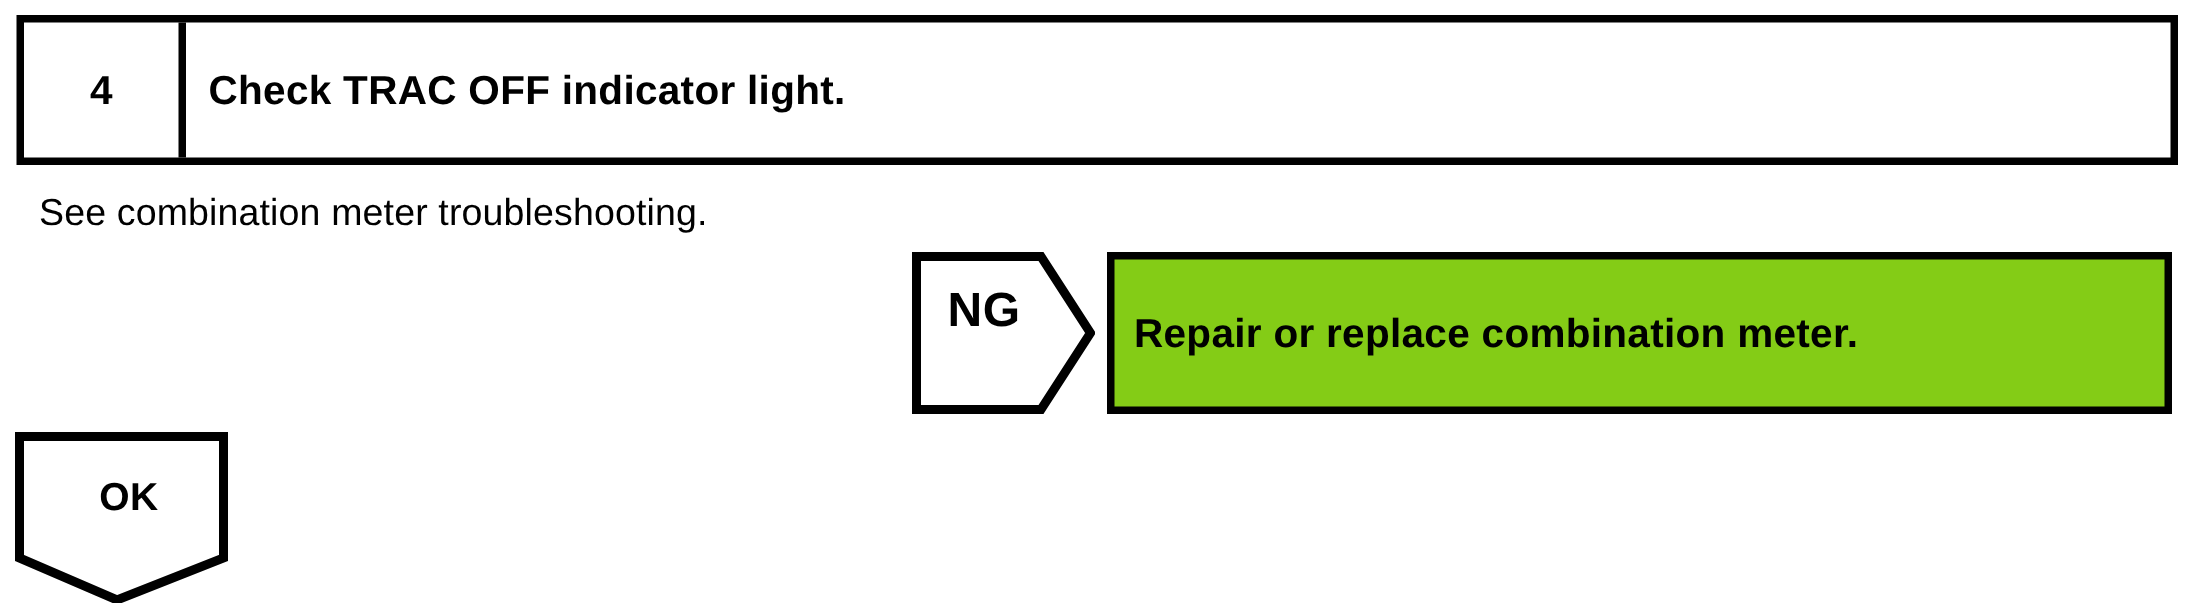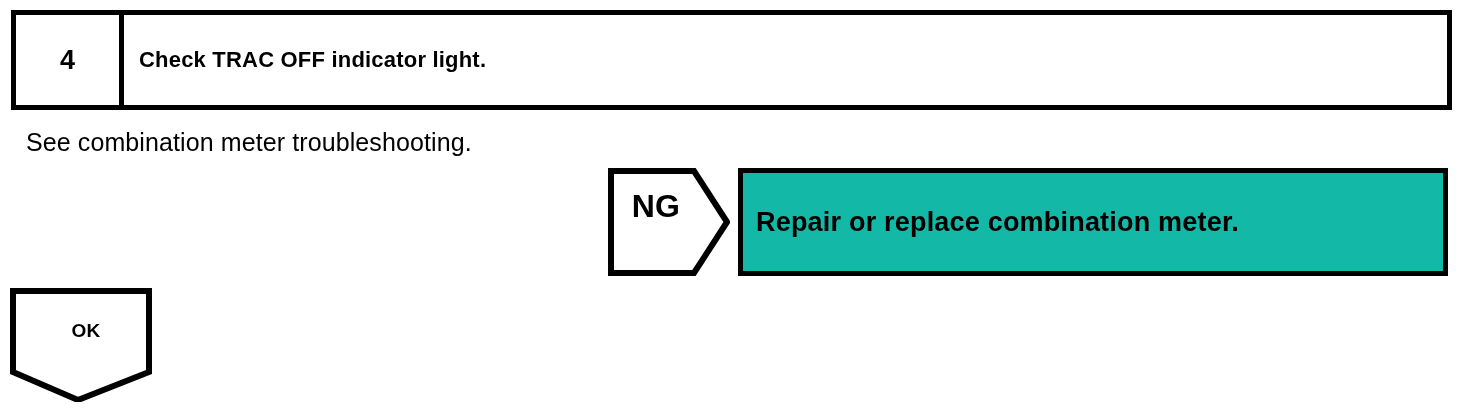--- a/index.html
+++ b/index.html
@@ -50,21 +50,21 @@
     line-height: 1;
   }
   .step-title-cell {
     flex: 1 1 auto;
     display: flex;
     align-items: center;
     padding-left: 15px;
     box-sizing: border-box;
   }
   .step-title {
-    font-size: 22px;
+    font-size: 27px;
     font-weight: bold;
     letter-spacing: 0.2px;
     line-height: 1;
     white-space: nowrap;
   }
 
   
   .note-line {
     position: absolute;
     left: 10px;
@@ -107,21 +107,21 @@
 
   
   .result-box {
     position: absolute;
     left: 738px;
     top: 168px;
     width: 710px;
     height: 108px;
     box-sizing: border-box;
     border: 5px solid #000000;
-    background: #14b8a6;
+    background: #84cc16;
     display: flex;
     align-items: center;
     padding-left: 13px;
   }
   .result-text {
     font-size: 27px;
     font-weight: bold;
     letter-spacing: 0.2px;
     line-height: 1;
     white-space: nowrap;
@@ -142,21 +142,21 @@
   }
   .ok-label {
     position: absolute;
     left: 0px;
     top: 0px;
     width: 152px;
     height: 86px;
     display: flex;
     align-items: center;
     justify-content: center;
-    font-size: 19px;
+    font-size: 26px;
     font-weight: bold;
     letter-spacing: 0.3px;
     pointer-events: none;
   }
 </style>
 </head>
 <body>
 
 <div id="page">
 

